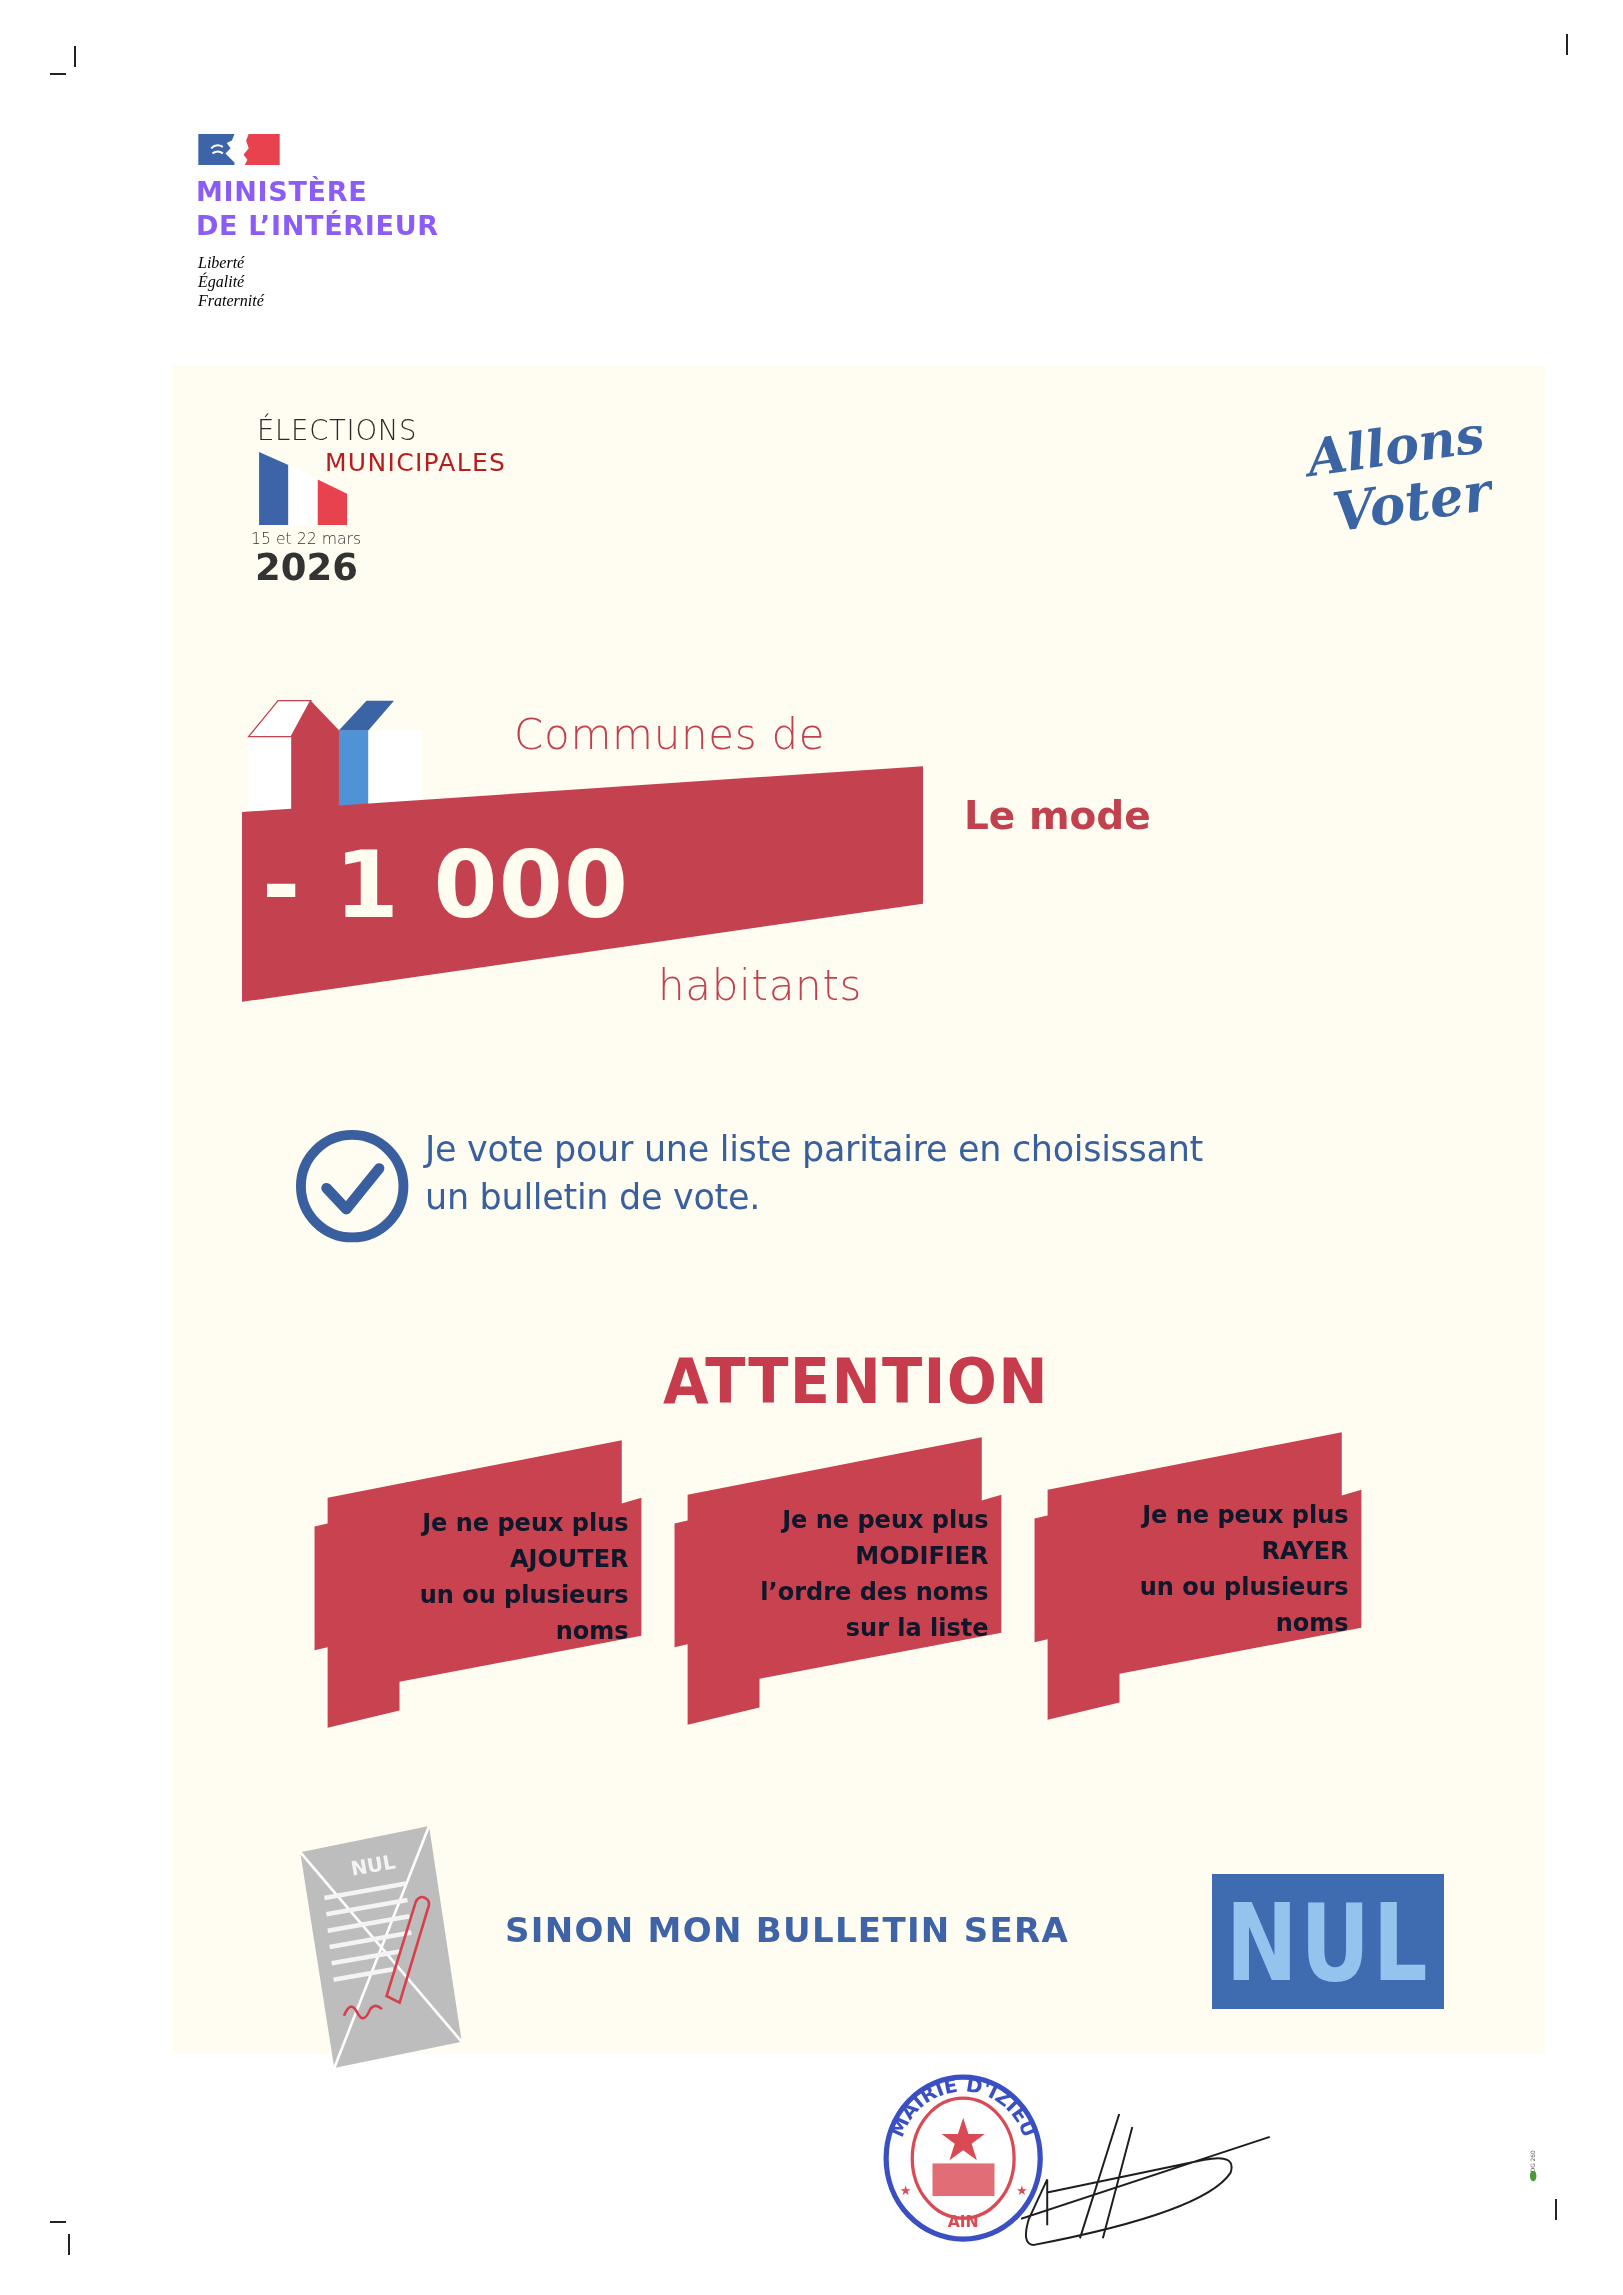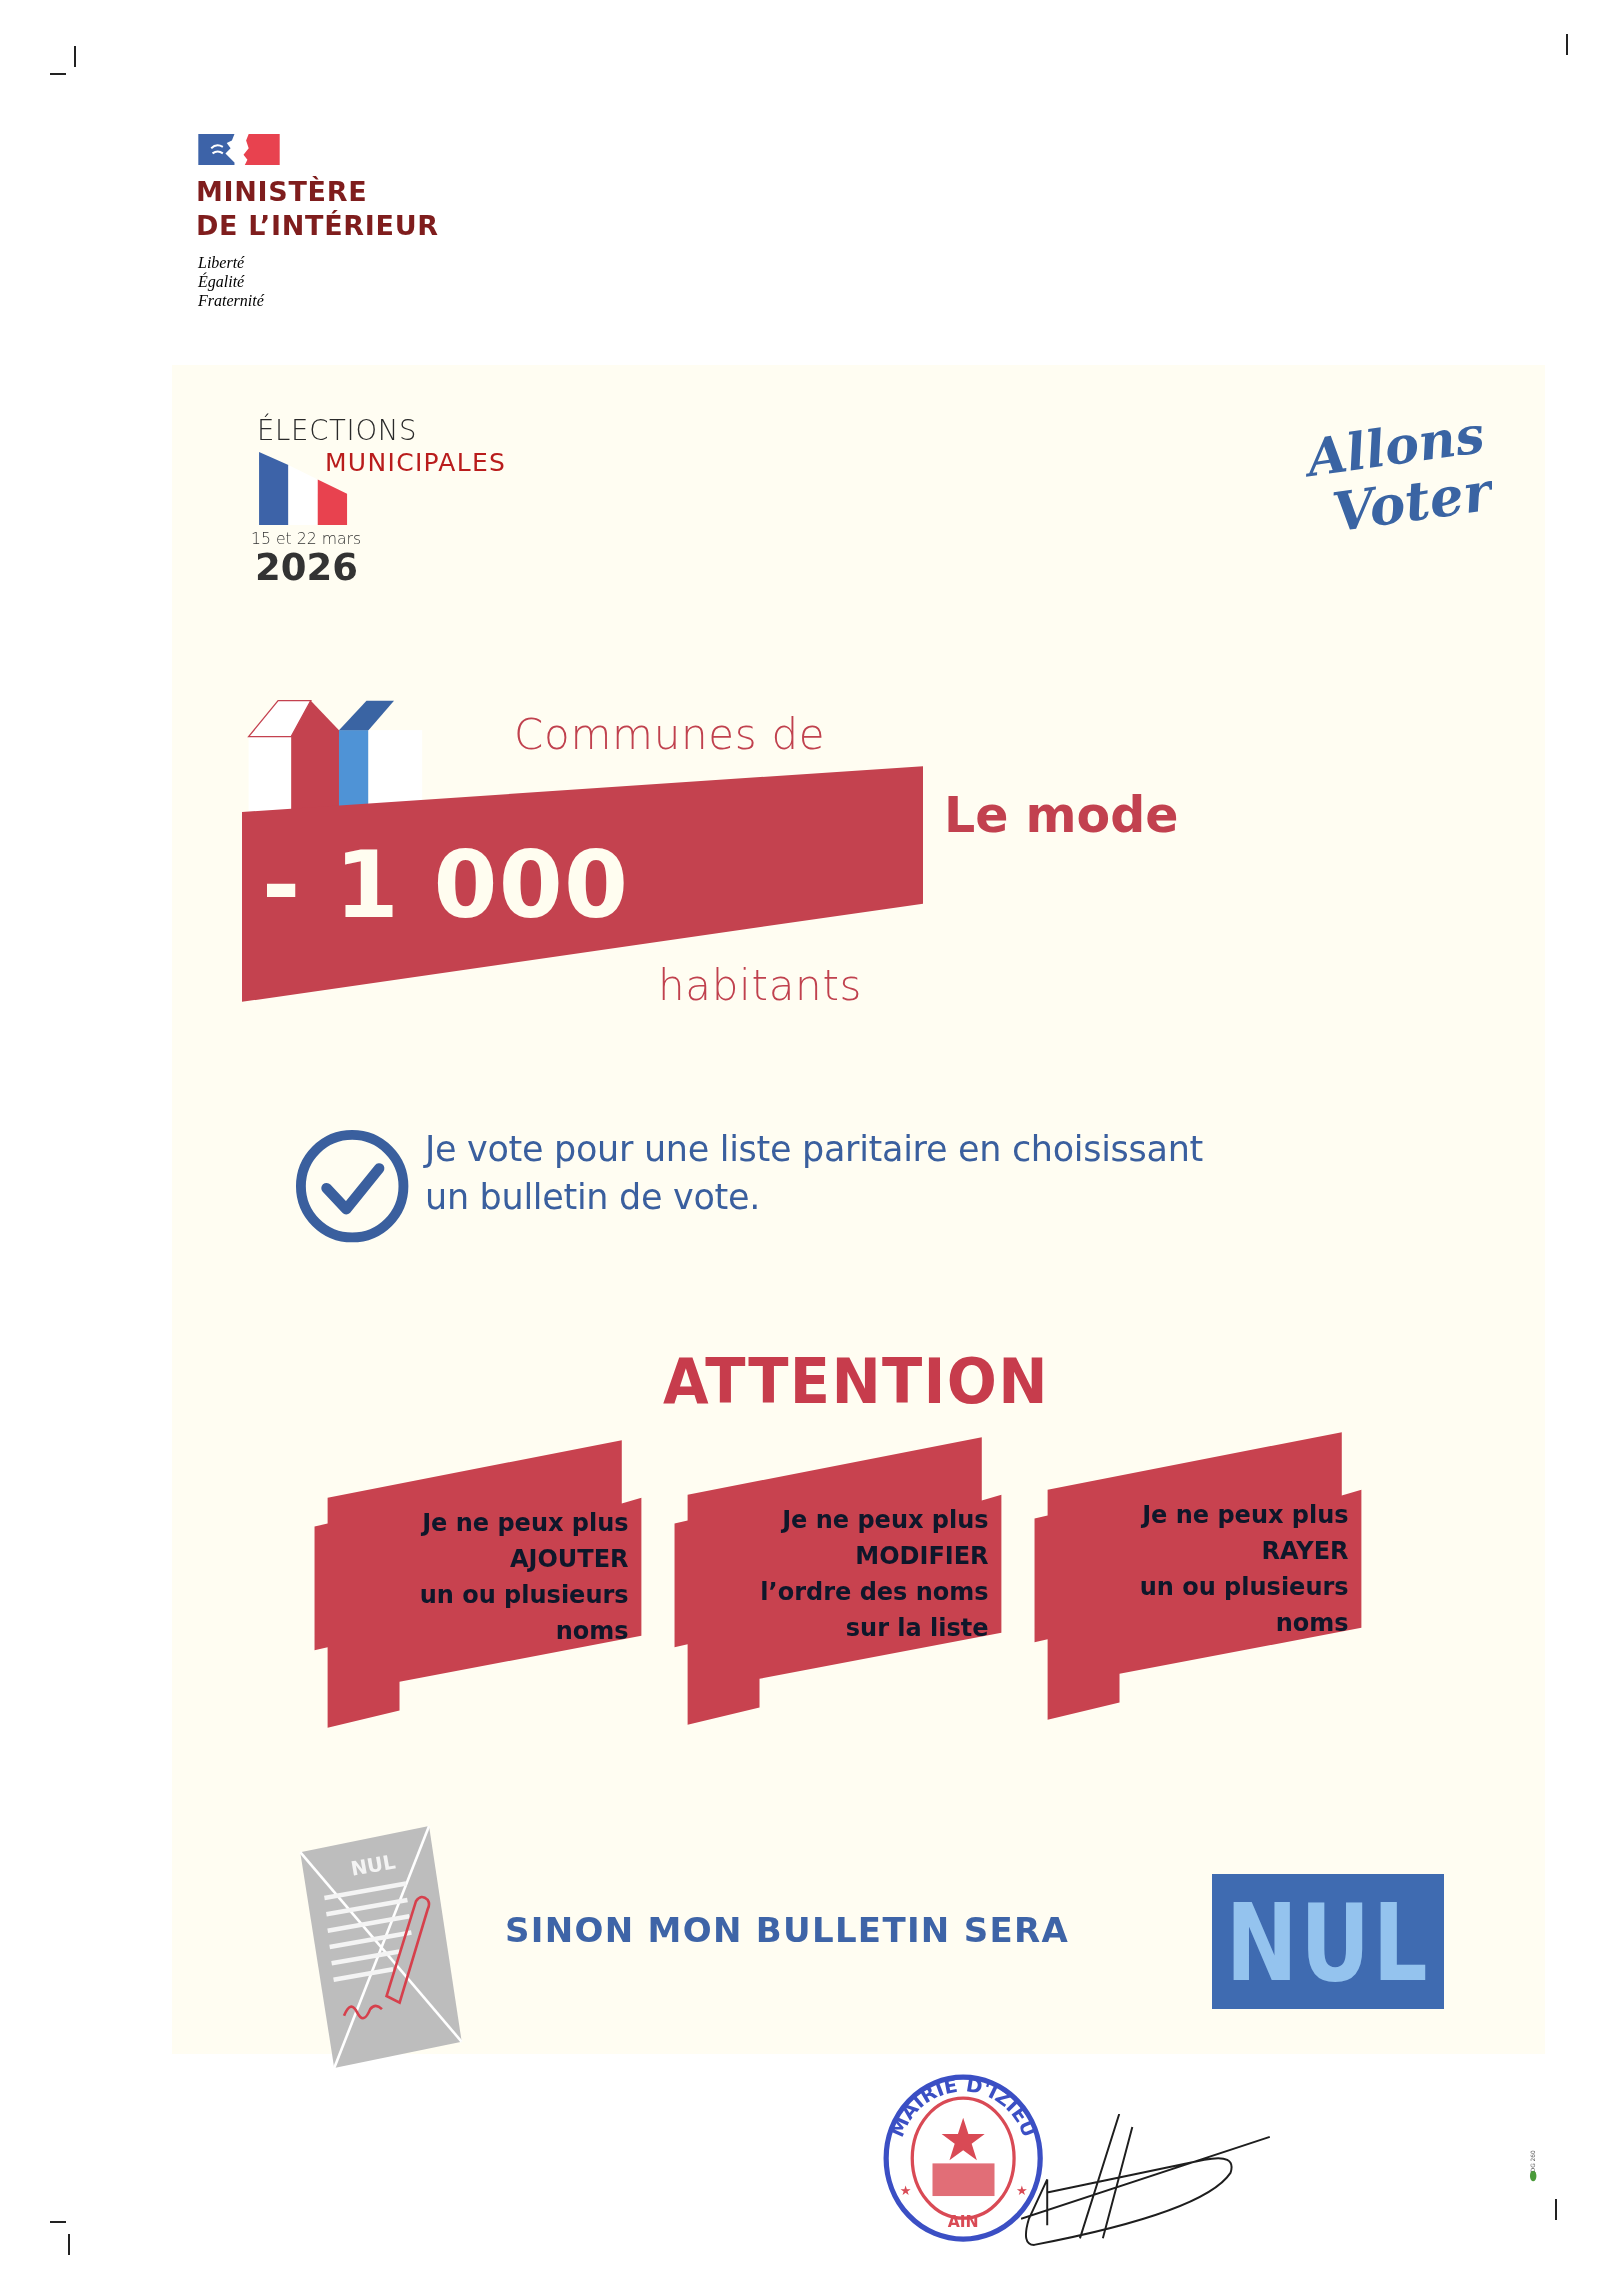--- a/index.html
+++ b/index.html
@@ -8,21 +8,21 @@
       background: #ffffff;
       font-family: "DejaVu Sans", "Liberation Sans", sans-serif;
     }
     .abs { position: absolute; }
     .crop-mark { position: absolute; background: #222; }
 
     
     .gov-flag { left: 198px; top: 134px; width: 82px; height: 31px; }
     .ministry-name {
       left: 196px; top: 175px; font-family: "DejaVu Sans", sans-serif; font-weight: bold;
-      font-size: 27px; line-height: 34px; color: #7f1d1d; letter-spacing: 0.7px;
+      font-size: 27px; line-height: 34px; color: #8b5cf6; letter-spacing: 0.7px;
     }
     .motto {
       left: 198px; top: 253px; font-family: "Liberation Serif", "DejaVu Serif", serif; font-style: italic;
       font-size: 16px; line-height: 19px; color: #000000;
     }
 
     
     .poster {
       left: 172px; top: 365px; width: 1373px; height: 1689px;
       background: #fffdf2;
@@ -57,22 +57,22 @@
     }
     .minus-1000 {
       left: 262px; top: 837px; font-family: "DejaVu Sans", sans-serif; font-weight: bold;
       font-size: 92px; line-height: 98px; color: #fffdf0; letter-spacing: 1.3px;
     }
     .habitants {
       left: 658px; top: 961px; font-family: "DejaVu Sans", sans-serif; font-weight: 200;
       font-size: 42px; color: #c0414e; letter-spacing: 0.7px;
     }
     .mode-title {
-      left: 944px; top: 785px; font-family: "DejaVu Sans", sans-serif; font-weight: bold;
-      font-size: 49px; line-height: 62px; color: #c2414f;
+      left: 964px; top: 785px; font-family: "DejaVu Sans", sans-serif; font-weight: bold;
+      font-size: 39px; line-height: 62px; color: #c2414f;
     }
 
     
     .check-icon { left: 295px; top: 1129px; width: 115px; height: 115px; }
     .check-text {
       left: 425px; top: 1125px; font-family: "DejaVu Sans", sans-serif; font-weight: normal;
       font-size: 35px; line-height: 48px; color: #3a5f9e; letter-spacing: -0.3px;
     }
 
     

